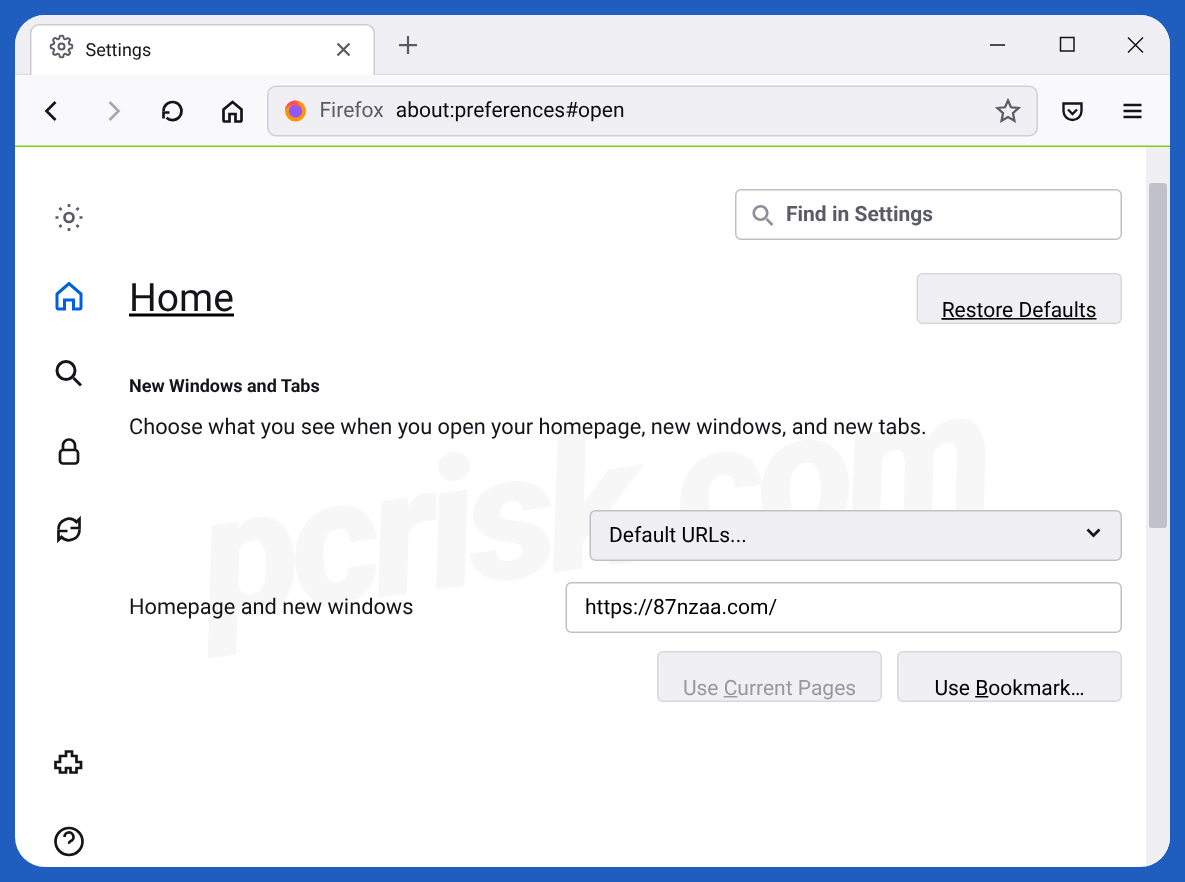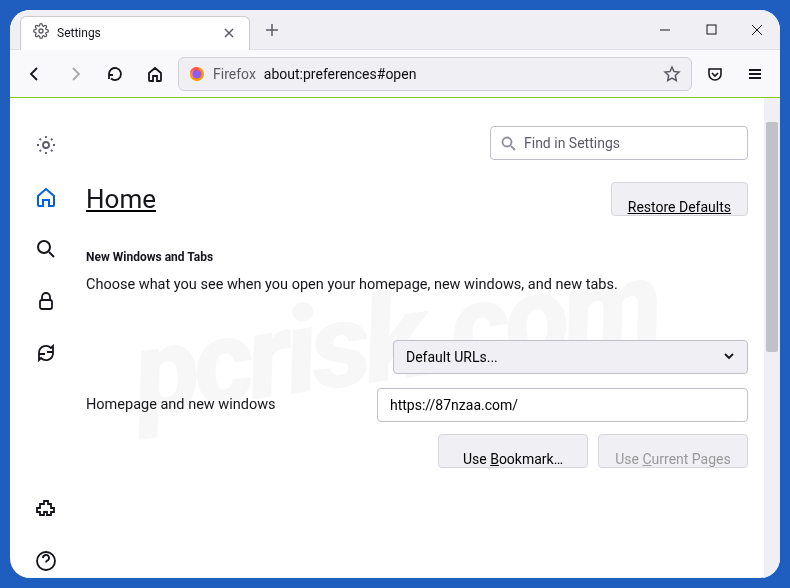--- a/index.html
+++ b/index.html
@@ -22,21 +22,21 @@
     .ff-logo { width:16px; height:16px; }
     .url-label { font-size:14px; color:#5b5b66; }
     .url-text { font-size:14px; color:#0c0c0d; }
     .star { width:18px; height:18px; margin-left:auto; }
     
     .content-wrap { flex:1; display:flex; overflow:hidden; position:relative; }
     .sidebar { width:72px; padding-top:30px; display:flex; flex-direction:column; align-items:center; gap:18px; }
     .sbtn { width:34px; height:34px; display:flex; align-items:center; justify-content:center; cursor:pointer; border-radius:4px; }
     .main { flex:1; padding:0 20px 0 4px; overflow-y:auto; position:relative; }
     .search-row { display:flex; justify-content:flex-end; padding-top:28px; padding-right:12px; }
-    .findbox { width:258px; height:34px; border:1px solid #bfbfc9; border-radius:4px; display:flex; align-items:center; padding:0 10px; gap:8px; color:#5b5b66; font-size:14px; }
+    .findbox { width:258px; height:34px; border:1px solid #bfbfc9; border-radius:4px; display:flex; align-items:center; padding:0 10px; gap:8px; color:#5b5b66; font-size:14px;font-weight:bold; }
     .h1row { display:flex; align-items:center; justify-content:space-between; margin-top:22px; padding-right:12px;text-decoration:underline; }
     h1 { font-size:26px; font-weight:400; color:#15141a; }
     .btn { background:#f0f0f4; border:1px solid #d7d7db; border-radius:4px; height:34px; padding:0 16px; font-size:14px; cursor:pointer; display:inline-flex; align-items:flex-end; white-space:nowrap; }
     .btn.disabled { color:#999; cursor:default; }
     h2 { font-size:12px; font-weight:700; color:#15141a; margin-top:34px; }
     .desc { font-size:14.5px; color:#15141a; margin-top:10px; line-height:1.5; }
     .row { display:flex; align-items:center; margin-top:26px; padding-right:12px; gap:16px; }
     .row-label { width:275px; font-size:14.5px; color:#15141a; }
     .select { flex:1; height:34px; border:1px solid #bfbfc9; border-radius:4px; background:#f0f0f4; display:flex; align-items:center; padding:0 12px; font-size:14px; cursor:pointer; position:relative; }
     .chev { margin-left:auto; }
@@ -216,26 +216,26 @@
               </svg></span>
         </div>
       </div>
 
       <div class="row" style="margin-top:14px;">
         <div class="row-label">Homepage and new windows</div>
         <input class="input" value="https://87nzaa.com/" style="">
       </div>
 
       <div class="btnrow">
+        <button class="btn disabled">
+            <span>Use <span class="u">C</span>urrent Pages</span>
+          </button>
         <button class="btn">
             <span>Use <span class="u">B</span>ookmark…</span>
           </button>
-        <button class="btn disabled">
-            <span>Use <span class="u">C</span>urrent Pages</span>
-          </button>
       </div>
 
     </div>
 
     <div class="scrollbar-v">
       <div class="scroll-thumb"></div>
     </div>
   </div>
 </div>
 

